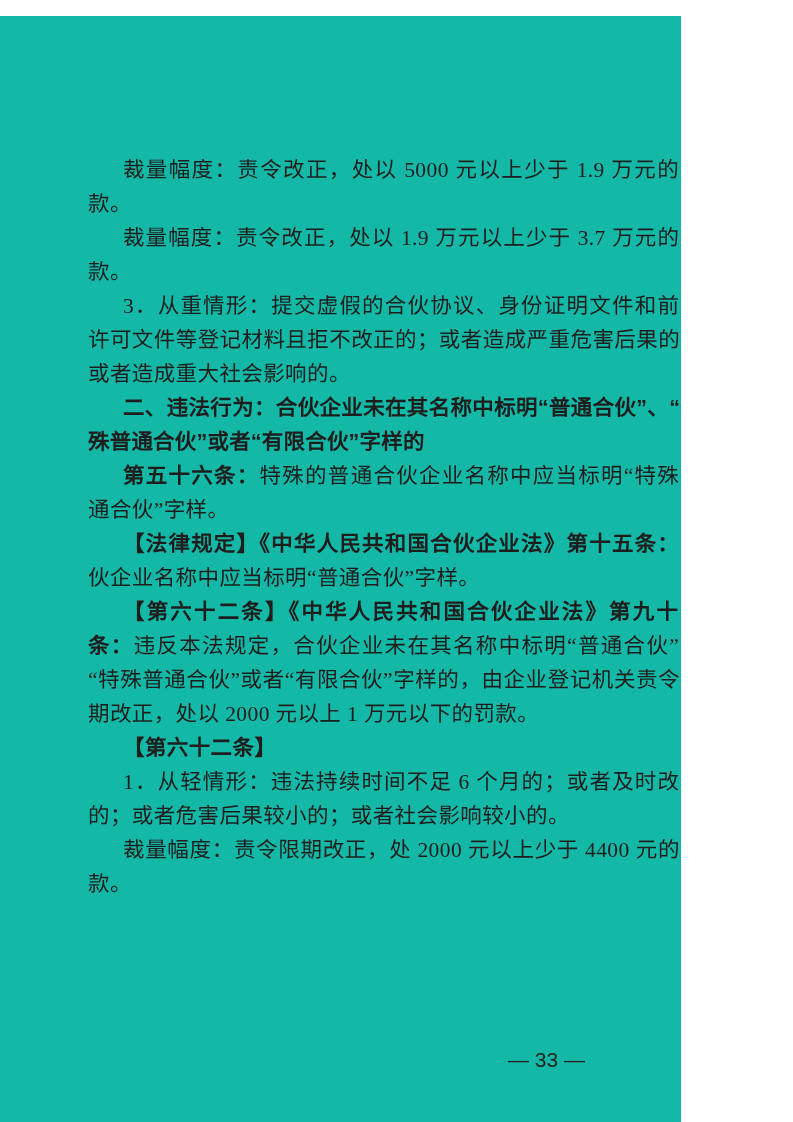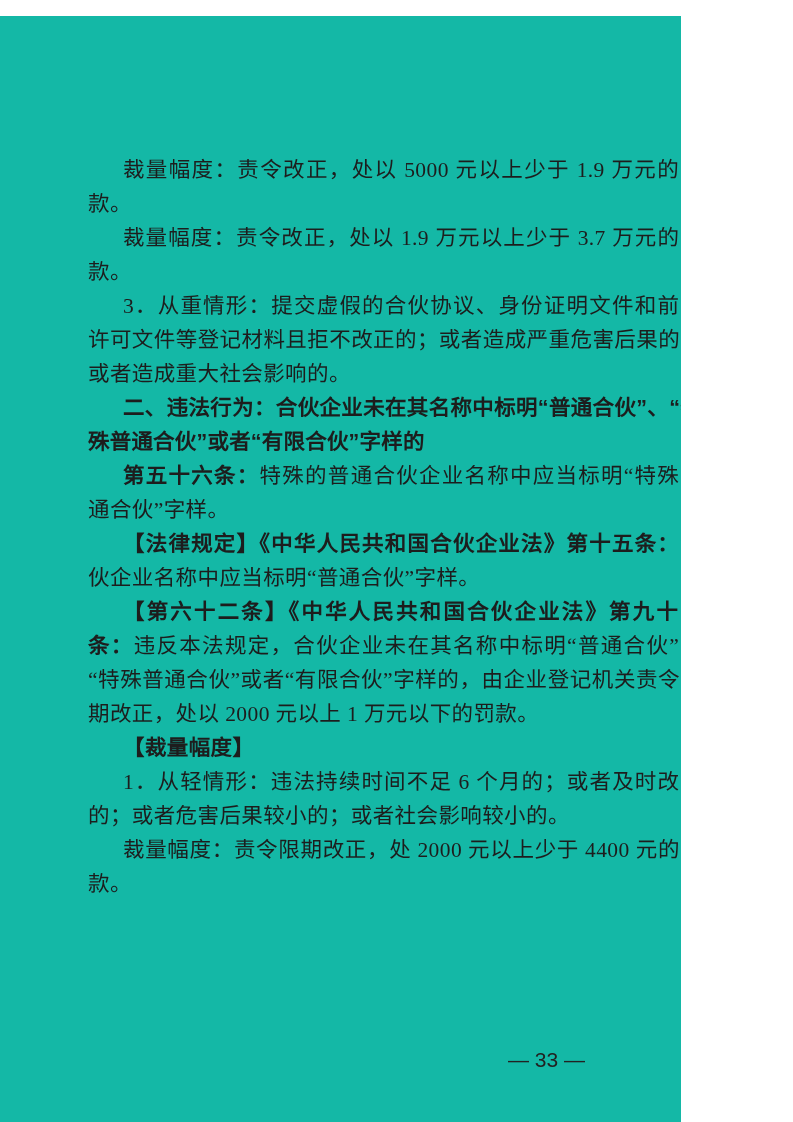--- a/index.html
+++ b/index.html
@@ -54,20 +54,20 @@
 
 <div class="page">
   <div class="text-block" id="paragraphs">
       <p class="body"><span class="run">裁量幅度：责令改正，处以 5000 元以上少于 1.9 万元的罚款。</span></p>
       <p class="body"><span class="run">裁量幅度：责令改正，处以 1.9 万元以上少于 3.7 万元的罚款。</span></p>
       <p class="body"><span class="run">3．从重情形：提交虚假的合伙协议、身份证明文件和前置许可文件等登记材料且拒不改正的；或者造成严重危害后果的；或者造成重大社会影响的。</span></p>
       <p class="heading"><span class="run bold">二、违法行为：合伙企业未在其名称中标明“普通合伙”、“特殊普通合伙”或者“有限合伙”字样的</span></p>
       <p class="body"><span class="run bold">第五十六条：</span><span class="run">特殊的普通合伙企业名称中应当标明“特殊普通合伙”字样。</span></p>
       <p class="body"><span class="run bold">【法律规定】《中华人民共和国合伙企业法》第十五条：</span><span class="run">合伙企业名称中应当标明“普通合伙”字样。</span></p>
       <p class="body"><span class="run bold">【第六十二条】《中华人民共和国合伙企业法》第九十四条：</span><span class="run">违反本法规定，合伙企业未在其名称中标明“普通合伙”、“特殊普通合伙”或者“有限合伙”字样的，由企业登记机关责令限期改正，处以 2000 元以上 1 万元以下的罚款。</span></p>
-      <p class="body"><span class="run bold">【裁量幅度】</span></p>
+      <p class="body"><span class="run bold">【第六十二条】</span></p>
       <p class="body"><span class="run">1．从轻情形：违法持续时间不足 6 个月的；或者及时改正的；或者危害后果较小的；或者社会影响较小的。</span></p>
       <p class="body"><span class="run">裁量幅度：责令限期改正，处 2000 元以上少于 4400 元的罚款。</span></p>
     </div>
   <div class="page-footer">
     <span>— 33 —</span>
   </div>
 </div>
 
 </body></html>

